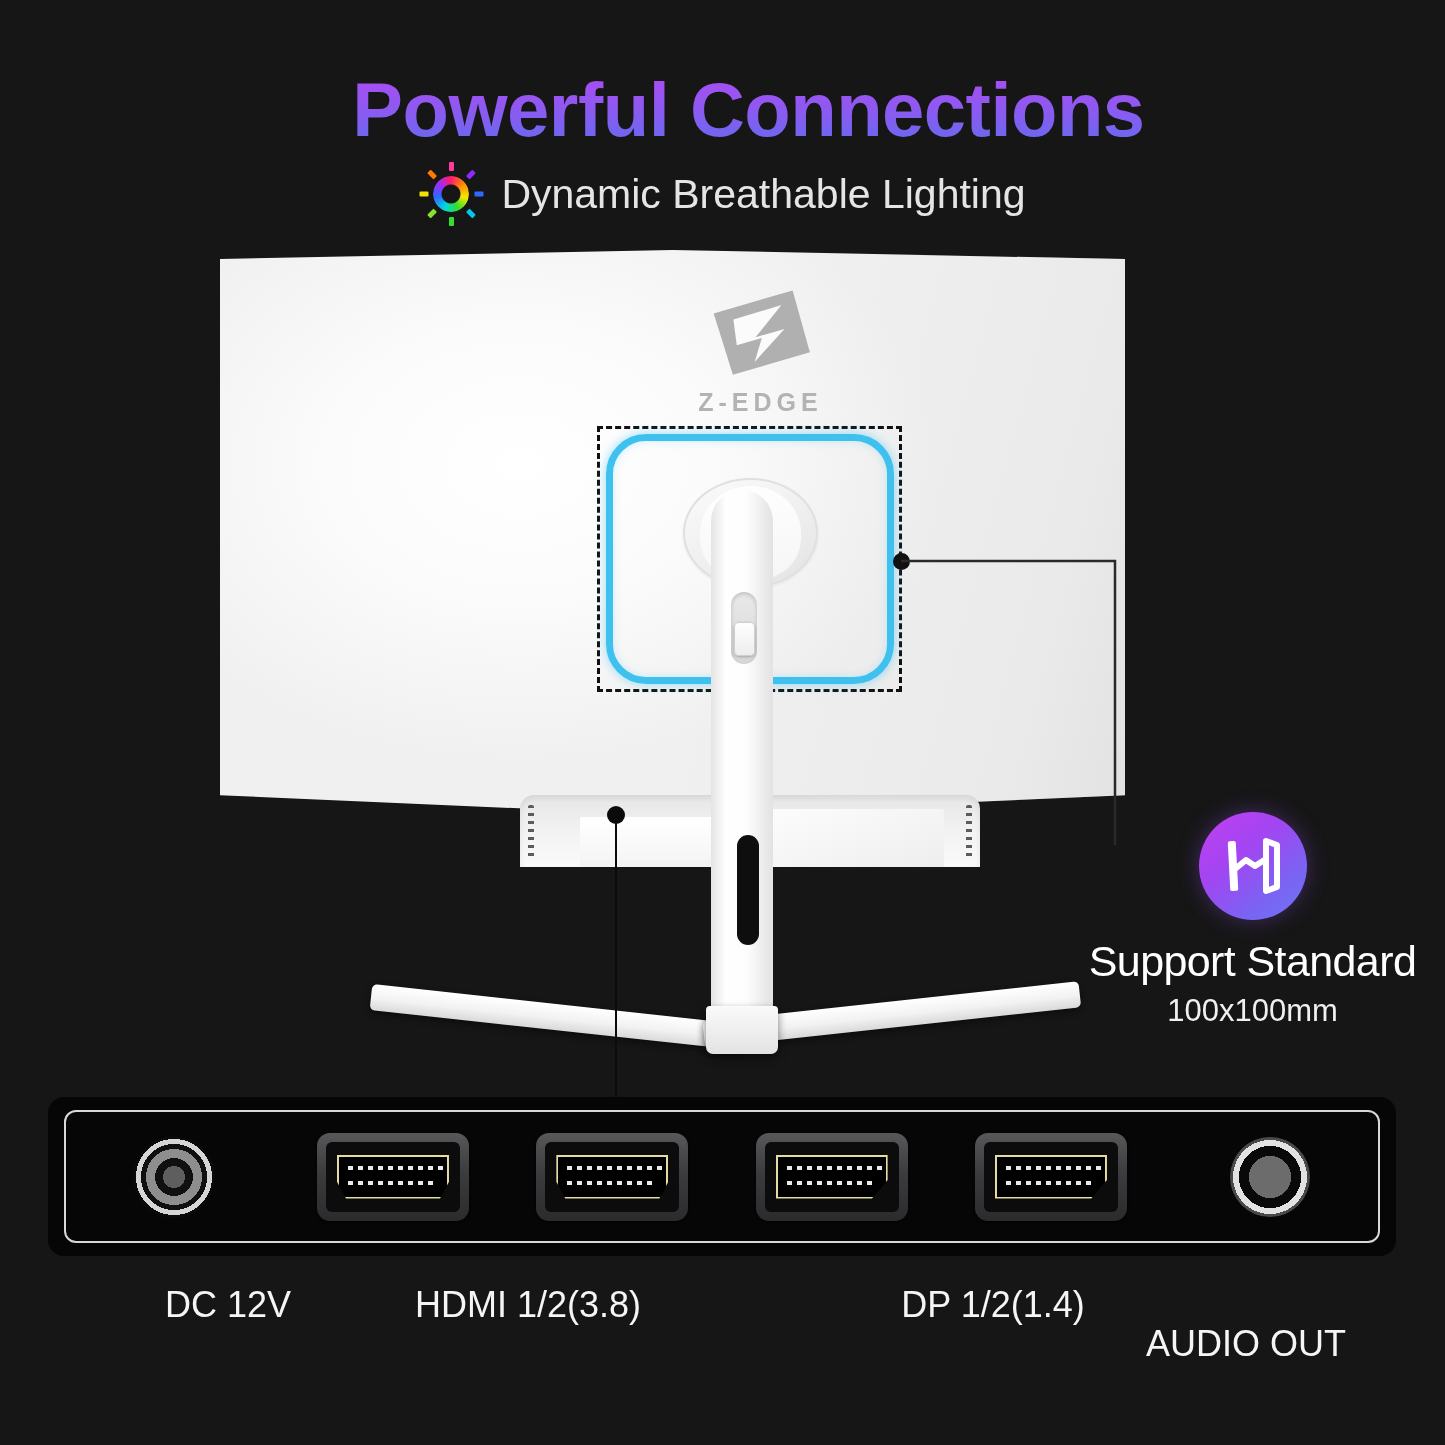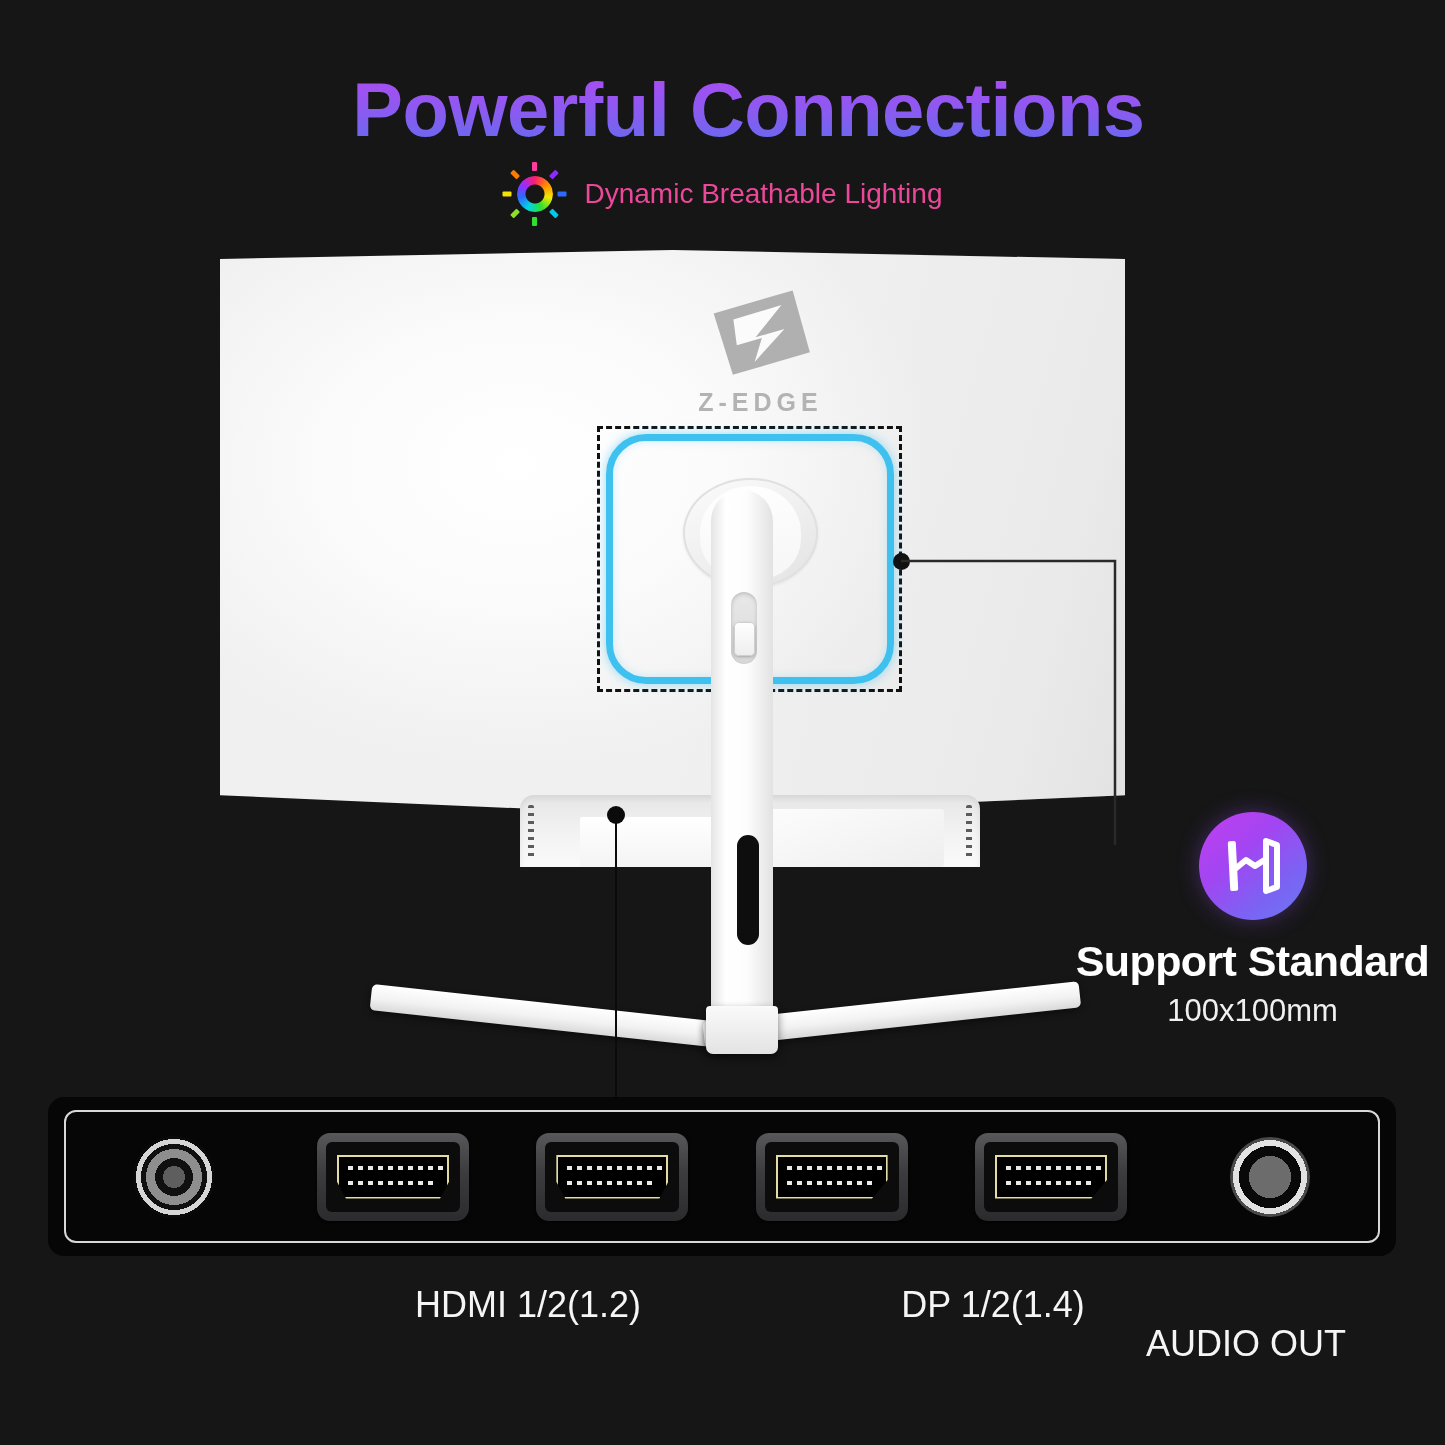--- a/index.html
+++ b/index.html
@@ -24,21 +24,21 @@
     font-size:76px; font-weight:bold; line-height:96px;
     letter-spacing:-0.5px;
     background:linear-gradient(180deg,#c44ff5 0%,#a44ff2 22%,#8a5bf0 52%,#6f66f0 78%,#5d6ef0 100%);
     -webkit-background-clip:text; background-clip:text;
     -webkit-text-fill-color:transparent; color:transparent;margin-left:26px;
   }
   #sub-row {
     position:absolute; left:0; top:162px; width:1445px;
     display:flex; align-items:center; justify-content:center; gap:18px;
   }
-  #subtitle { color:#ec4899; font-size:28px; line-height:46px; }
+  #subtitle { color:#e5e5e5; font-size:41px; line-height:46px; }
   
   .rgb-icon { position:relative; width:64px; height:64px; }
   .rgb-ring {
     position:absolute; left:14px; top:14px; width:36px; height:36px;
     border-radius:50%;
     background:conic-gradient(from 0deg,#ff1d6c,#ff8a00,#f5e800,#2fe02f,#00d7e0,#2b6bff,#9b2bff,#ff1d6c);
     -webkit-mask:radial-gradient(circle, transparent 0 9px, #000 10px);
     mask:radial-gradient(circle, transparent 0 9px, #000 10px);
   }
   .ray { position:absolute; width:5px; height:9px; border-radius:1px; left:29.5px; top:0px;
@@ -158,21 +158,21 @@
   #drop-line { position:absolute; left:615px; top:820px; width:2px; height:280px; background:#0b0b0b; }
   
   #badge-wrap { position:absolute; left:1060px; top:812px; width:385px; text-align:center; }
   #badge-circle {
     width:108px; height:108px; margin:0 auto; border-radius:50%;
     background:linear-gradient(140deg,#c23ff0 0%,#a345f2 38%,#7b63f3 72%,#6a78f4 100%);
     display:flex; align-items:center; justify-content:center;
     box-shadow:0 0 22px rgba(150,80,245,0.35);
   }
   #badge-title {
-    margin-top:16px; color:#ffffff; font-size:43px; font-weight:bold;
+    margin-top:16px; color:#ffffff; font-size:43px; font-weight:normal;
     letter-spacing:-0.6px; line-height:50px;
   }
   #badge-sub { margin-top:6px; color:#f0f0f0; font-size:31px; line-height:38px; }
   
   #port-panel {
     position:absolute; left:48px; top:1097px; width:1348px; height:159px;
     background:#060606; border-radius:16px;
   }
   #port-panel-border {
     position:absolute; left:16px; top:13px; right:16px; bottom:13px;
@@ -442,22 +442,25 @@
       </div>
 
       <div class="port-cell">
         <div class="audio-jack"></div>
       </div>
 
     </div>
   </div>
 
   <div id="labels">
+    <div class="label-col" id="lab-dc">
+      <div class="lab-main">DC 12V</div>
+    </div>
     <div class="label-col" id="lab-hdmi">
-      <div class="lab-main">HDMI 1/2(1.2)</div>
+      <div class="lab-main">HDMI 1/2(3.8)</div>
     </div>
     <div class="label-col" id="lab-dp">
       <div class="lab-main">DP 1/2(1.4)</div>
     </div>
     <div class="label-col" id="lab-audio">
       <div class="lab-main">AUDIO OUT</div>
     </div>
   </div>
 
 </div>

